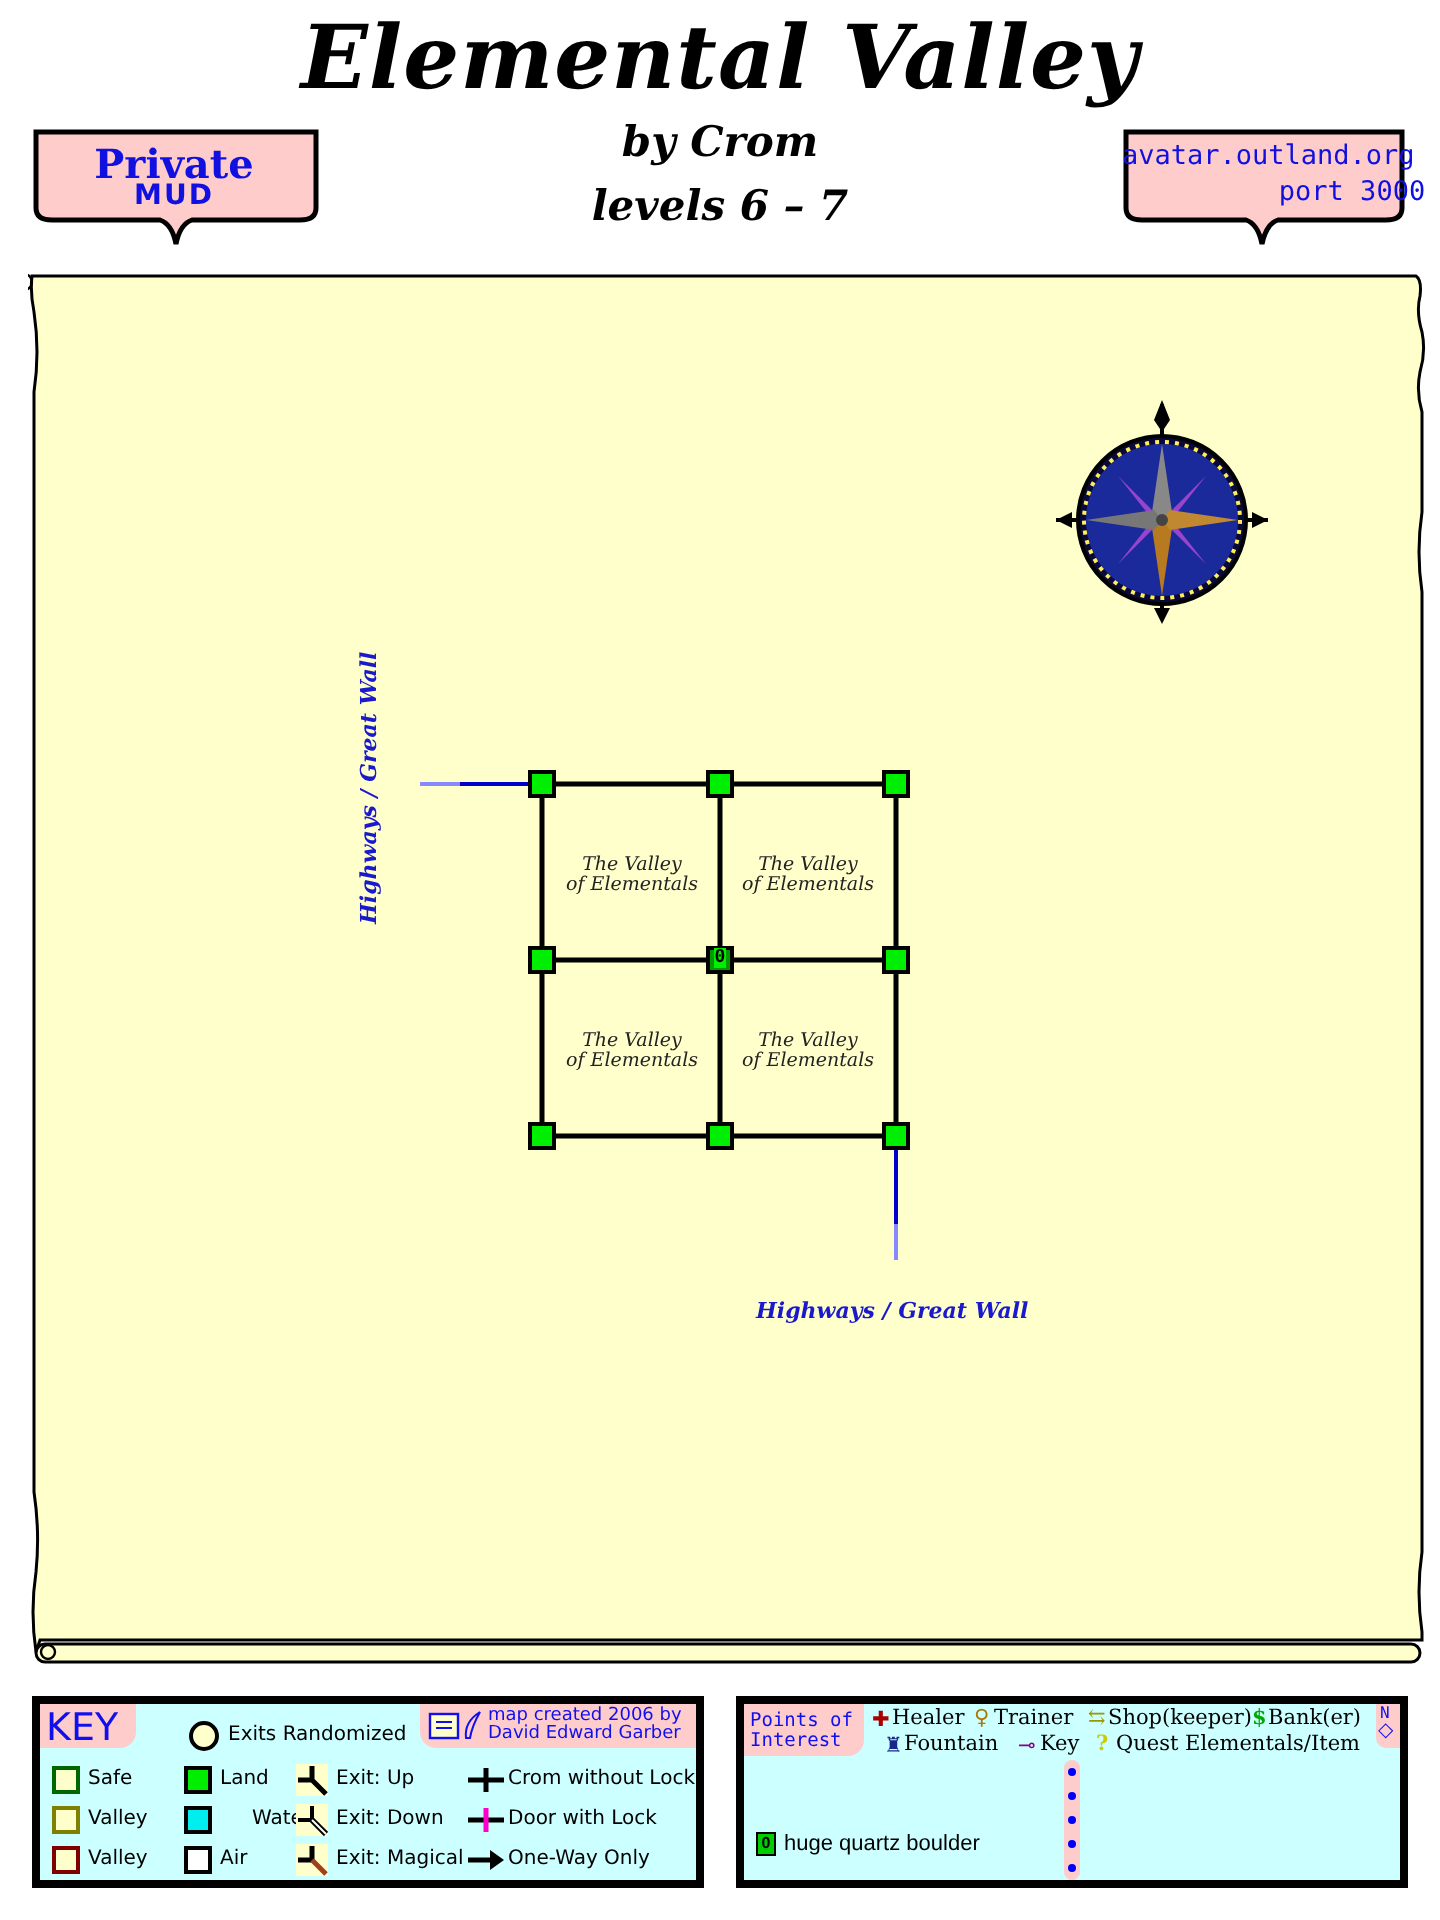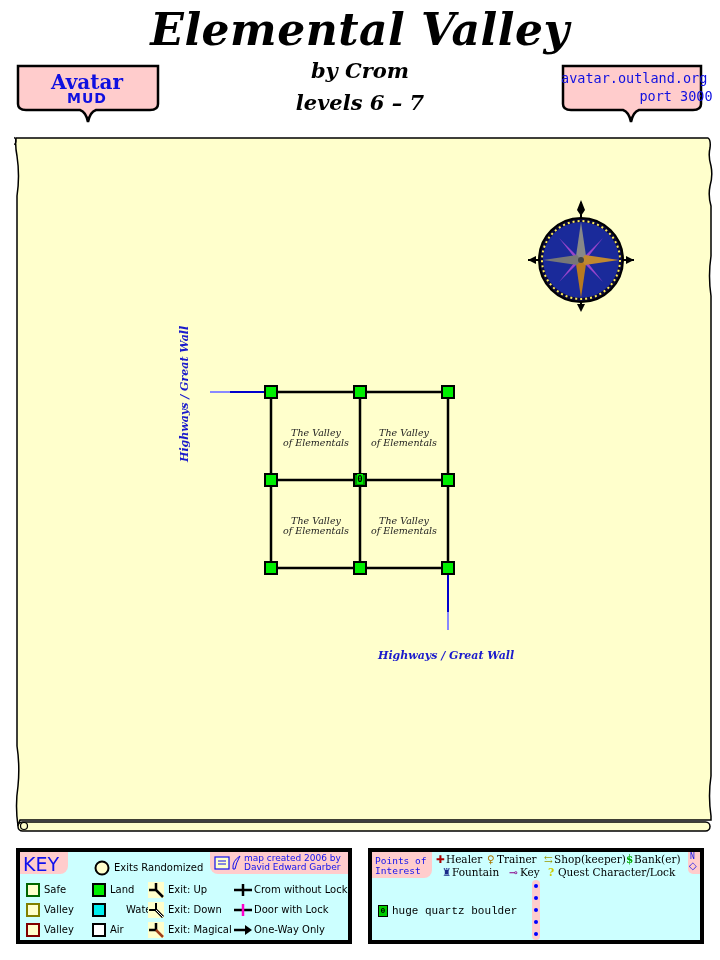--- a/index.html
+++ b/index.html
@@ -42,38 +42,38 @@
   .key-text { position:absolute; font-family:"DejaVu Sans", sans-serif; font-size:10px; color:#000; white-space:nowrap; }
   .swatch { position:absolute; width:14px; height:14px; box-sizing:border-box; border:2px solid #000; }
   .kicon { position:absolute; width:16px; height:16px; background:#ffffcc; }
 
   
   .poi-panel { left:368px; top:848px; width:336px; height:96px; background:#000; }
   .poi-inner { position:absolute; left:4px; top:4px; width:328px; height:88px; background:#ccffff; }
   .poi-title-tab { position:absolute; left:0; top:0; width:60px; height:26px; background:#ffcccc; border-bottom-right-radius:8px; }
   .poi-title { position:absolute; left:3px; top:4px; font-family:"DejaVu Sans Mono", monospace; font-size:9.5px; line-height:10px; color:#1010ee; }
   .poi-legend { position:absolute; font-family:"DejaVu Serif", serif; font-size:10.5px; color:#000; white-space:nowrap; }
-  .poi-entry { position:absolute; left:6px; top:53px; font-family:Liberation Mono, monospace; font-size:11px; color:#000; white-space:nowrap; }
+  .poi-entry { position:absolute; left:6px; top:64px; font-family:Liberation Sans, sans-serif; font-size:11px; color:#000; white-space:nowrap; }
   .poi-entry .mk { display:inline-block; width:8px; height:10px; background:#00cc00; border:1px solid #000; font-size:8px; line-height:10px; text-align:center; font-weight:bold; vertical-align:middle; margin-right:4px; }
   .poi-divider { position:absolute; left:160px; top:28px; width:8px; height:60px; background:#ffcccc; border-radius:4px; }
   .poi-dot { position:absolute; left:2px; width:4px; height:4px; background:#0000ff; border-radius:2px; }
   .poi-compass-tab { position:absolute; left:316px; top:0; width:12px; height:22px; background:#ffcccc; border-bottom-left-radius:5px; }
 </style>
 </head>
 <body>
 
 <div class="abs title">Elemental Valley</div>
 <div class="abs byline">by Crom</div>
 <div class="abs levels">levels 6 – 7</div>
 
 <div class="abs banner" style="left:16px; top:64px;">
   <svg width="144" height="64" viewBox="0 0 144 64">
     <path d="M2,2 L142,2 L142,40 Q142,46 134,46 L80,46 Q74,48 72,58 Q70,48 64,46 L10,46 Q2,46 2,40 Z" fill="#ffcccc" stroke="#000" stroke-width="2.5"></path>
   </svg>
-  <div class="btext avatar-l1">Avatar</div>
+  <div class="btext avatar-l1">Private</div>
   <div class="btext avatar-l2">MUD</div>
 </div>
 
 <div class="abs banner" style="left:561px; top:64px;">
   <svg width="144" height="64" viewBox="0 0 144 64">
     <path d="M2,2 L140,2 L140,40 Q140,46 132,46 L78,46 Q72,48 70,58 Q68,48 62,46 L10,46 Q2,46 2,40 Z" fill="#ffcccc" stroke="#000" stroke-width="2.5"></path>
   </svg>
   <div class="btext url-l1">avatar.outland.org</div>
   <div class="btext url-l2">port 3000</div>
 </div>
@@ -245,21 +245,21 @@
     <span class="poi-legend" style="left:172px; top:1px; color:#999900;">⇆</span>
     <span class="poi-legend" style="left:182px; top:1px;">Shop(keeper)</span>
     <span class="poi-legend" style="left:254px; top:1px; color:#00aa00; font-weight:bold;">$</span>
     <span class="poi-legend" style="left:262px; top:1px;">Bank(er)</span>
 
     <span class="poi-legend" style="left:70px; top:14px; color:#1a2a8a;">♜</span>
     <span class="poi-legend" style="left:80px; top:14px;">Fountain</span>
     <span class="poi-legend" style="left:137px; top:14px; color:#880088;">⊸</span>
     <span class="poi-legend" style="left:148px; top:14px;">Key</span>
     <span class="poi-legend" style="left:176px; top:14px; color:#cccc00; font-weight:bold;">?</span>
-    <span class="poi-legend" style="left:186px; top:14px;">Quest Character/Lock</span>
+    <span class="poi-legend" style="left:186px; top:14px;">Quest Elementals/Item</span>
 
     <div class="poi-compass-tab">
       <span style="position:absolute; left:2px; top:0px; font-family:'DejaVu Sans Mono', monospace; font-size:8px; color:#1010ee;">N</span>
       <span style="position:absolute; left:1px; top:8px; font-size:10px; color:#1010ee;">◇</span>
     </div>
 
     <div class="poi-entry">
       <span class="mk">0</span><span>huge quartz boulder</span>
     </div>
 

